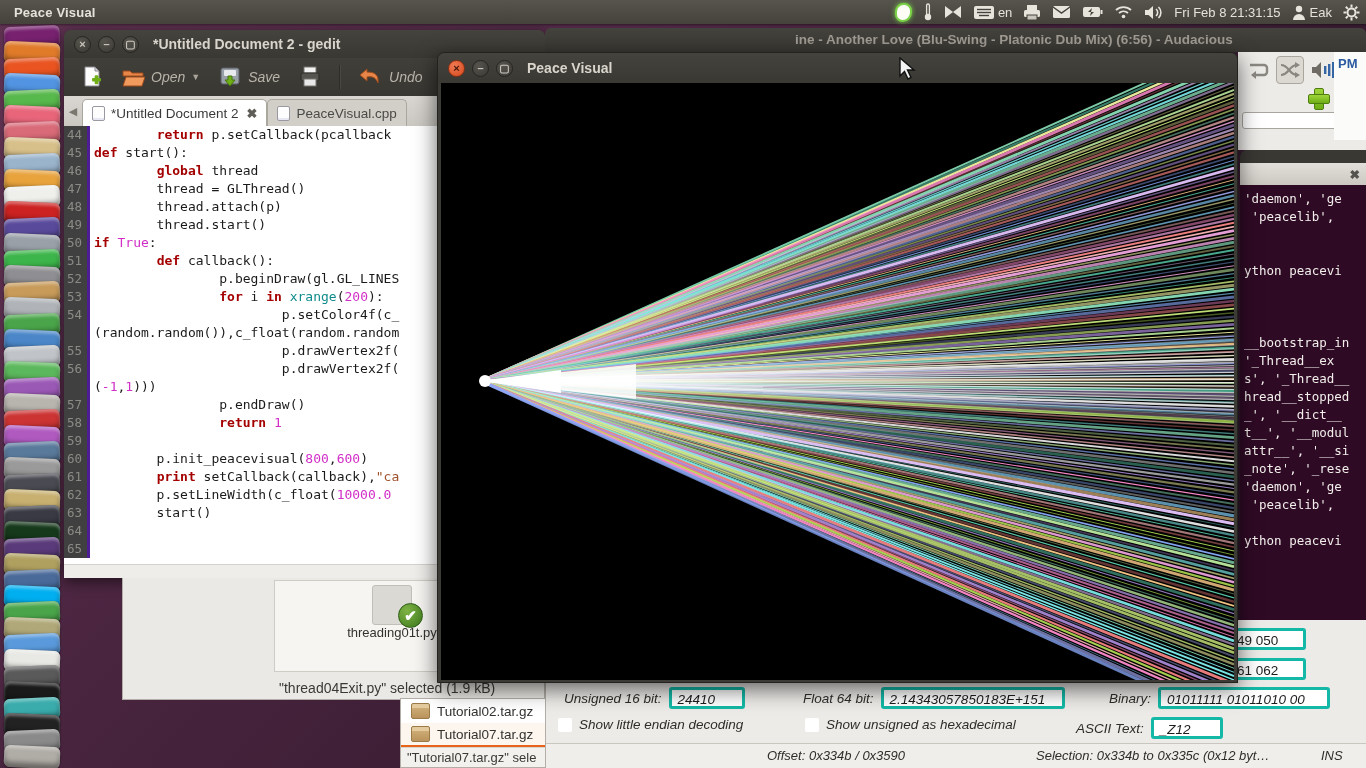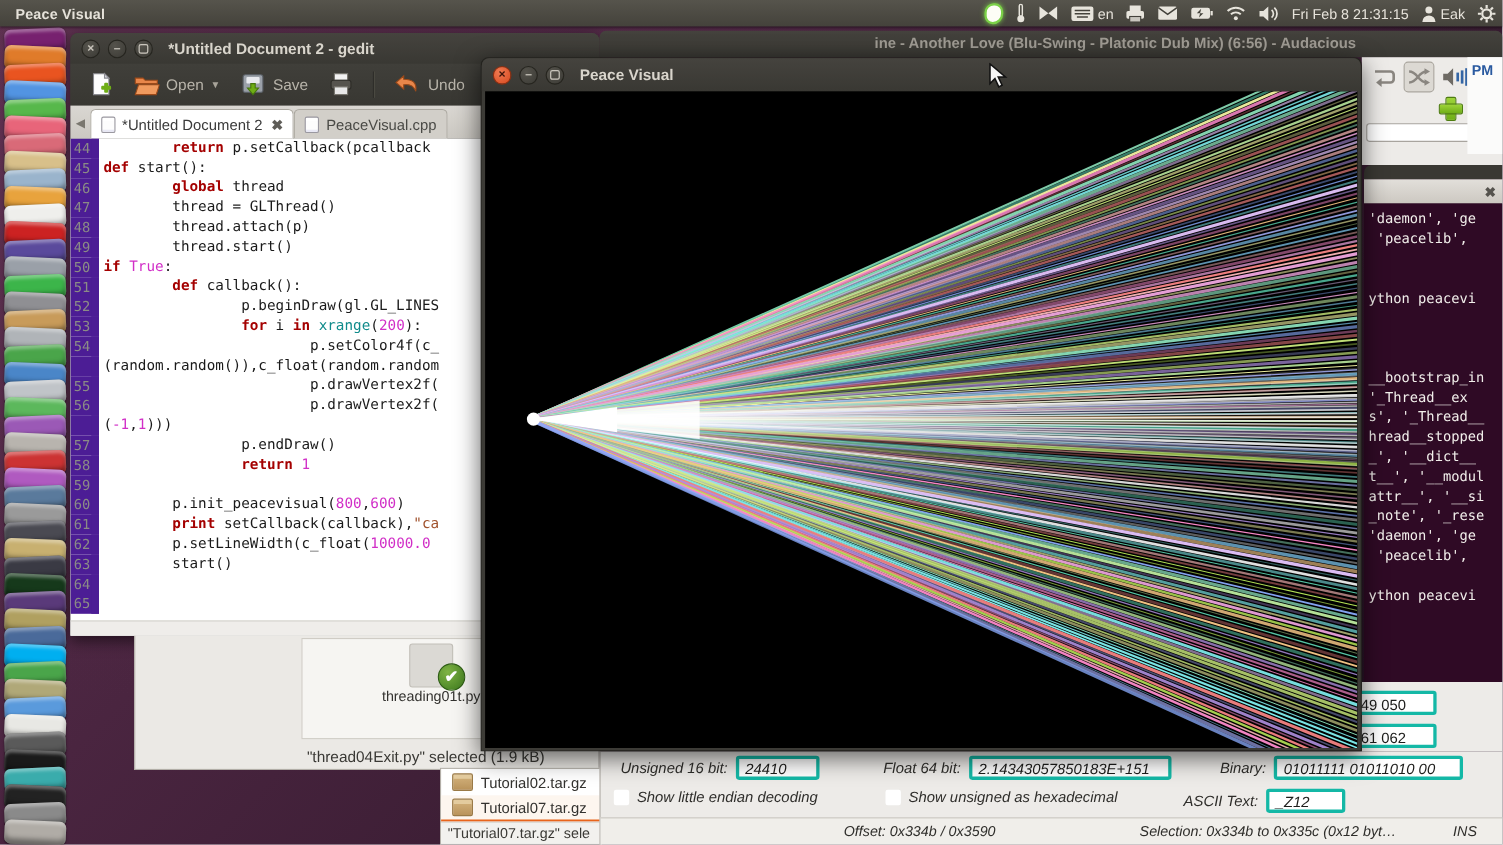--- a/index.html
+++ b/index.html
@@ -34,38 +34,38 @@
   .wbtns { display:flex; gap:7px; margin-left:10px; margin-right:14px; }
   .wbtn { width:17px; height:17px; border-radius:50%; background:radial-gradient(circle at 35% 30%, #55534c, #3b3a35);
           border:1px solid #26251f; color:#c9c5bc; font-size:11px; line-height:15px; text-align:center; font-weight:bold; }
   .wbtn.orange { background:radial-gradient(circle at 35% 30%, #f07a52, #d6491f); border-color:#8c2f12; color:#41160a; }
 
   
   .gedit { position:absolute; left:64px; top:30px; width:481px; height:548px; z-index:10;
            background:#3c3b36; border-radius:7px 7px 0 0; box-shadow:0 4px 14px rgba(0,0,0,.55); }
   .gedit .toolbar { position:absolute; left:0; top:28px; right:0; height:38px; background:linear-gradient(#403f3a,#383732);
                     display:flex; align-items:center; gap:8px; padding-left:12px; color:#b8b4aa; font-size:14px; }
-  .tbtn { display:flex; align-items:center; gap:6px; padding:3px 5px; border-radius:4px; }
+  .tbtn { display:flex; align-items:center; gap:6px; padding:3px 5px; border-radius:4px;font-style:italic; }
   .tsep { width:1px; height:24px; background:#2e2d29; margin:0 4px; box-shadow:1px 0 0 #4a4941; }
   .caret { font-size:9px; color:#a8a49a; }
   .gedit .tabbar { position:absolute; left:0; top:66px; right:0; height:30px; background:linear-gradient(#dad7d2,#cbc8c2);
                    display:flex; align-items:flex-end; }
   .tab-scroll { width:18px; height:30px; display:flex; align-items:center; justify-content:center; color:#7a776f; font-size:11px; }
   .tab { height:27px; display:flex; align-items:center; gap:6px; padding:0 9px; font-size:13.5px; color:#3a3a3a;
          border:1px solid #aaa79f; border-bottom:none; border-radius:5px 5px 0 0;text-align:right; }
   .tab.active { background:#fff; }
   .tab.inactive { background:#d2cfc9; color:#4a4a46; }
   .tab .doc-ico { width:13px; height:15px; background:#fdfdfd; border:1px solid #9a98a0; border-radius:2px;
                   box-shadow:inset 0 3px 0 #fff, inset 0 -2px 0 #e8e8f4; }
   .tab .closex { color:#5f5d58; font-weight:bold; font-size:13px; margin-left:2px; }
   .codewrap { position:absolute; left:0; top:96px; right:0; bottom:0; background:#fff; overflow:hidden;
               font-family:"DejaVu Sans Mono","Liberation Mono",monospace; font-size:13px; }
   .coderow { display:flex; height:18px; line-height:18px; white-space:pre; }
-  .coderow .ln { width:26px; flex:none; text-align:left; padding-left:3px; color:#8b8b86; background:#4c1d95;
-                 border-right:7px solid #4c1d95; font-size:12.5px; }
+  .coderow .ln { width:26px; flex:none; text-align:left; padding-left:3px; color:#8b8b86; background:#404040;
+                 border-right:3px solid #4c1d95; font-size:12.5px; }
   .coderow .ct { padding-left:4px; color:#1a1a1a; }
   .tok-k { color:#a40000; font-weight:bold; }
   .tok-num { color:#d12ec7; }
   .tok-n2 { color:#d12ec7; }
   .tok-b { color:#0f8b8b; }
   .tok-s { color:#a0522d; }
   .tok-p { color:#1a1a1a; }
   .code-hscroll { position:absolute; left:0; bottom:0; right:0; height:14px; background:#efedea; border-top:1px solid #d4d2cc; }
 
   

